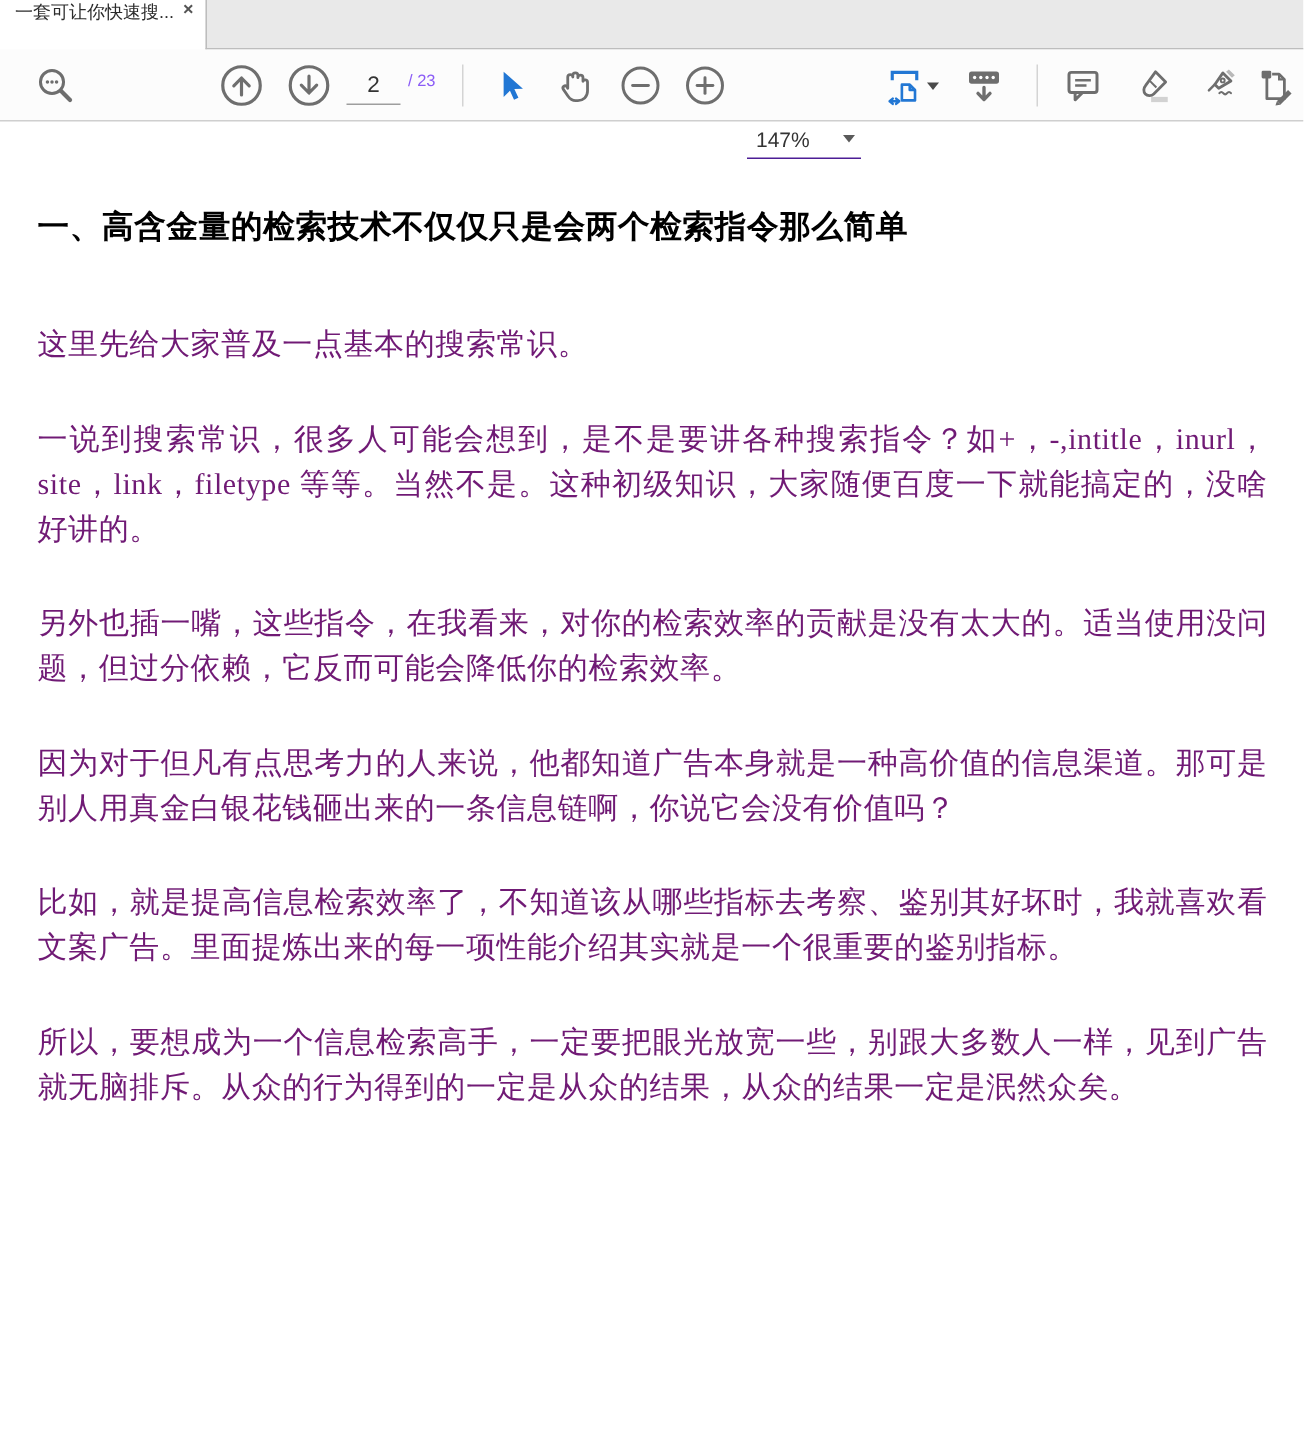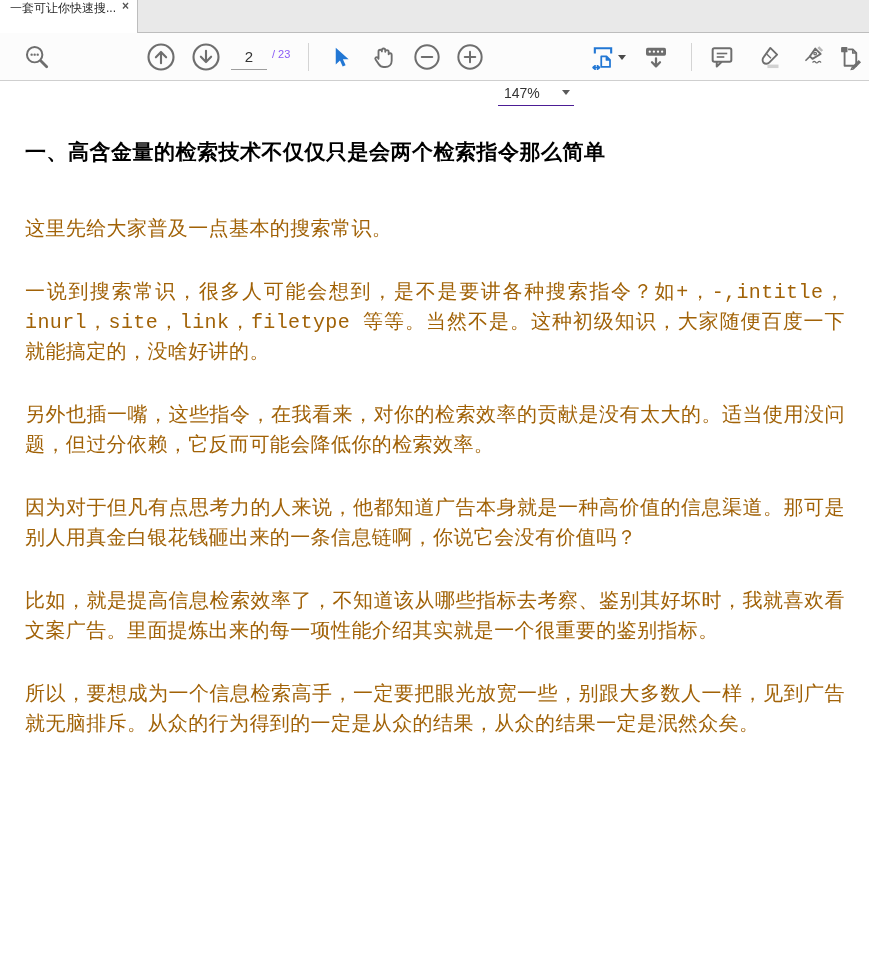--- a/index.html
+++ b/index.html
@@ -38,23 +38,23 @@
            border-right:4px solid transparent; border-top:5px solid #5a5a5a; }
   .caret-blue { border-top-color:#4a4a4a; }
   .fit-caret { position:absolute; left:618px; top:22px; }
 
   
   .document { width:100%; height:889px; background:#fff; overflow:hidden;
               padding:58px 24px 0 25px; }
   .doc-heading { font-size:21px; line-height:26px; font-weight:bold; color:#000;
                  letter-spacing:0.5px; margin-bottom:50px;
                  font-family:"Liberation Sans", sans-serif; }
-  .document p { font-size:20px; line-height:30px; color:#a16207; text-align:justify;
+  .document p { font-size:20px; line-height:30px; color:#701a75; text-align:justify;
                 letter-spacing:0.4px; margin-bottom:33px;
-                font-family:Liberation Mono, monospace; }
+                font-family:Liberation Serif, serif; }
 </style>
 </head>
 <body>
 
 <div class="tabbar">
   <div class="tab">
     <span class="tab-title">一套可让你快速搜...</span>
     <span class="tab-close">×</span>
   </div>
   <div class="tabbar-rest"></div>

